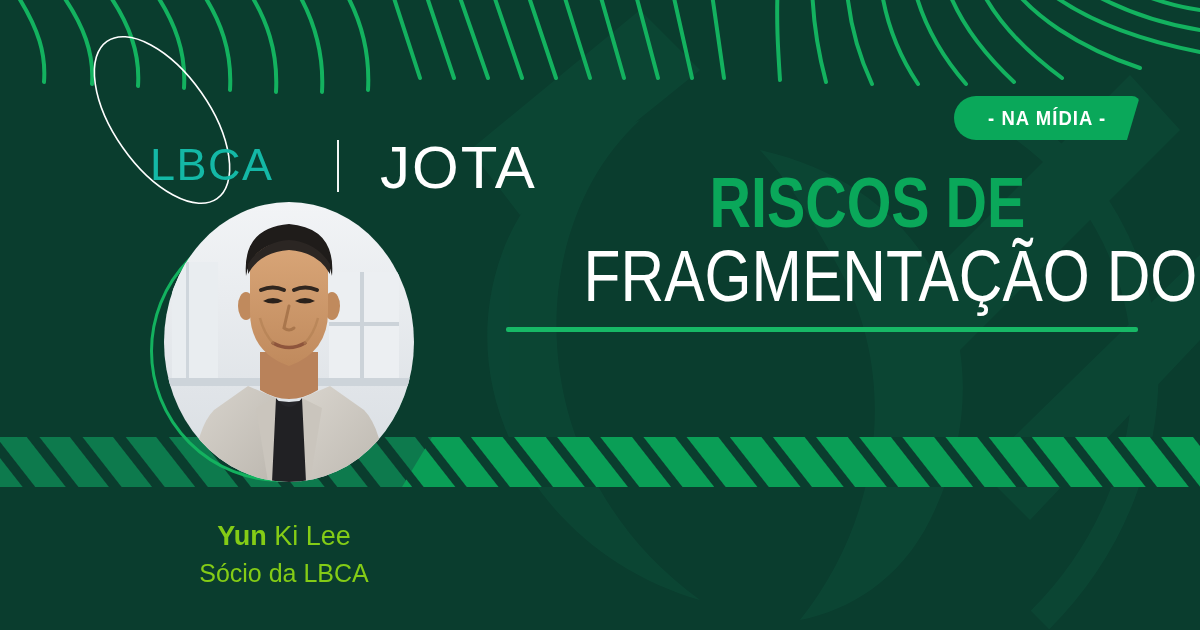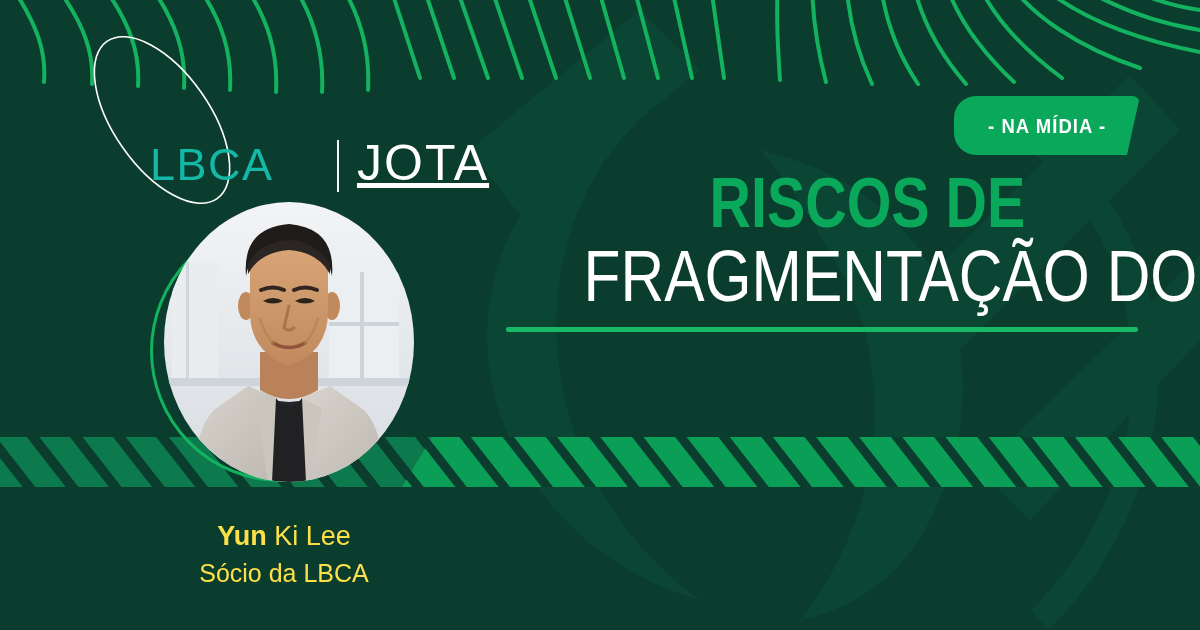--- a/index.html
+++ b/index.html
@@ -16,29 +16,29 @@
   .lbca-ellipse{position:absolute;left:0;top:-42px;width:200px;height:200px;}
   .lbca-word{
     position:absolute;left:88px;top:80px;
     font-size:45px;letter-spacing:1.5px;color:#14b8a6;font-weight:300;
     line-height:1;white-space:nowrap;
   }
   .divider{
     position:absolute;left:275px;top:78px;width:2px;height:52px;background:#ffffff;opacity:.95;
   }
   .jota-word{
-    position:absolute;left:295px;top:76px;
-    font-size:50px;letter-spacing:2px;color:#ffffff;font-weight:300;
-    line-height:1;white-space:nowrap;text-decoration:underline;
+    position:absolute;left:318px;top:76px;
+    font-size:60px;letter-spacing:2px;color:#ffffff;font-weight:300;
+    line-height:1;white-space:nowrap;
   }
 
   
   .badge-wrap{position:absolute;right:60px;top:96px;height:44px;}
   .badge{
-    position:relative;height:59px;display:flex;align-items:center;justify-content:center;
+    position:relative;height:44px;display:flex;align-items:center;justify-content:center;
     padding:0 26px;background:#0aa85a;
     border-radius:22px 8px 8px 22px;
     clip-path:polygon(0% 0%, 100% 0%, 93% 100%, 0% 100%);
   }
   .badge-text{
     color:#ffffff;font-size:21px;font-weight:700;letter-spacing:1.2px;
     font-family:"Liberation Sans Narrow","Liberation Sans",sans-serif;
     transform:scaleX(.88);white-space:nowrap;
   }
 
@@ -69,21 +69,21 @@
     border:3px solid #13b25f;border-radius:50%;
   }
   .photo-clip{
     position:absolute;left:14px;top:6px;width:250px;height:280px;
     border-radius:125px 125px 125px 125px / 140px 140px 140px 140px;
     overflow:hidden;
   }
   .photo-svg{display:block;}
 
   
-  .caption{position:absolute;left:0;top:520px;width:568px;text-align:center;color:#fde047;}
+  .caption{position:absolute;left:0;top:520px;width:568px;text-align:center;color:#84cc16;}
   .cap1{font-size:27px;line-height:1.25;font-weight:400;}
   .cap1 b{font-weight:700;}
   .cap2{font-size:25px;line-height:1.3;font-weight:400;margin-top:3px;}
 </style>
 </head>
 <body>
 
 <div class="stage">
 
   <svg class="svg-abs" viewBox="0 0 1200 630" xmlns="http://www.w3.org/2000/svg">

